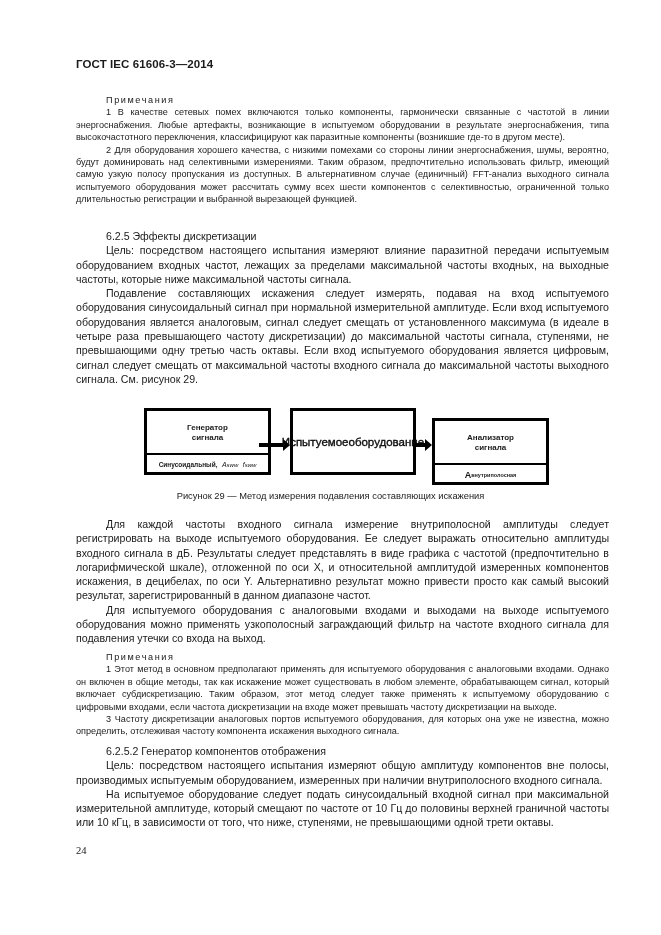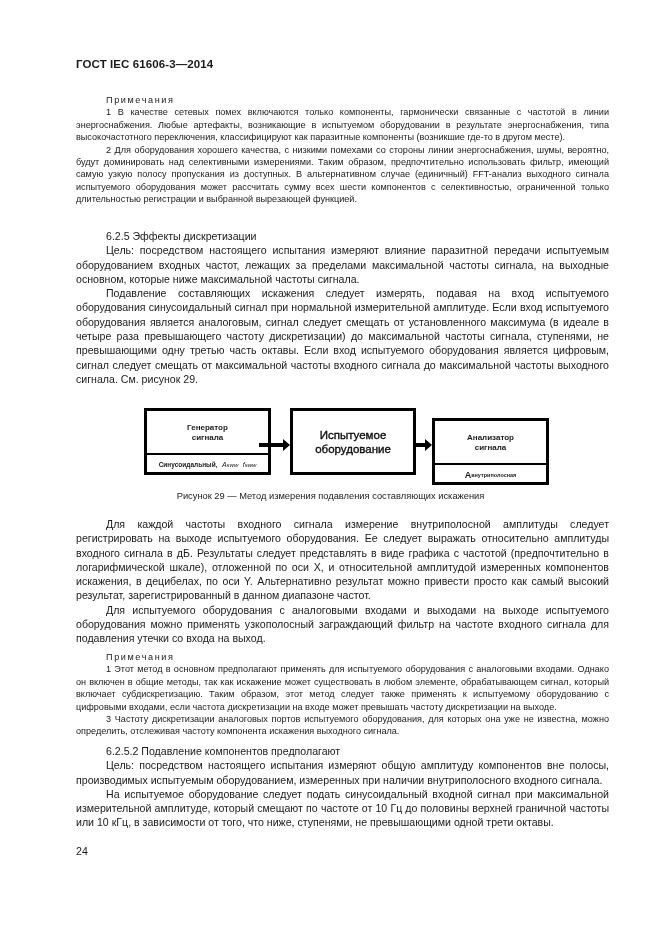--- a/index.html
+++ b/index.html
@@ -18,61 +18,61 @@
   .diagram { position: absolute; left: 0; top: 0; }
   .box { position: absolute; border: 3px solid #000; box-sizing: border-box; background: #fff; }
   .box .cell { position: absolute; left: 0; right: 0; display: flex; align-items: center; justify-content: center; text-align: center; }
   .box .divider { position: absolute; left: 0; right: 0; height: 0; border-top: 2px solid #000; }
   .dlabel { font-weight: bold; font-size: 8px; line-height: 9.5px; }
   .dlabel-big { font-size: 11.5px; line-height: 14px; font-weight: normal; -webkit-text-stroke: 0.35px #000; }
   .dsmall { font-size: 6.5px; font-weight: bold; }
   .arrow { position: absolute; height: 4px; background: #000; }
   .arrow::after { content: ""; position: absolute; right: -6px; top: -4px; border-left: 7px solid #000; border-top: 6px solid transparent; border-bottom: 6px solid transparent; }
   .caption { position: absolute; left: 0; width: 661px; top: 491px; text-align: center; font-size: 9.3px; }
-  .pageno { position: absolute; left: 76px; top: 845px; font-size: 10.6px; }
+  .pageno { position: absolute; left: 76px; top: 845px; font-size: 10.6px; font-family: Liberation Serif, serif; }
   sub { font-size: 6px; vertical-align: -2px; }
   i { font-style: italic; font-weight: normal; }
 </style>
 </head>
 <body>
 
 <div class="page">
 
   <div class="hdr">ГОСТ IEC 61606-3—2014</div>
 
   <div class="block small" style="top:94px;">
     <p class="ind spaced">Примечания</p>
     <p class="ind">1  В качестве сетевых помех включаются только компоненты, гармонически связанные с частотой в линии энергоснабжения. Любые артефакты, возникающие в испытуемом оборудовании в результате энергоснабжения, типа высокочастотного переключения, классифицируют как паразитные компоненты (возникшие где-то в другом месте).</p>
     <p class="ind">2  Для оборудования хорошего качества, с низкими помехами со стороны линии энергоснабжения, шумы, вероятно, будут доминировать над селективными измерениями. Таким образом, предпочтительно использовать фильтр, имеющий самую узкую полосу пропускания из доступных. В альтернативном случае (единичный) FFT-анализ выходного сигнала испытуемого оборудования может рассчитать сумму всех шести компонентов с селективностью, ограниченной только длительностью регистрации и выбранной вырезающей функцией.</p>
   </div>
 
   <div class="block norm" style="top:229px;">
     <p class="ind h3">6.2.5 Эффекты дискретизации</p>
-    <p class="ind">Цель: посредством настоящего испытания измеряют влияние паразитной передачи испытуемым оборудованием входных частот, лежащих за пределами максимальной частоты сигнала, на выходные основном, которые ниже максимальной частоты сигнала.</p>
+    <p class="ind">Цель: посредством настоящего испытания измеряют влияние паразитной передачи испытуемым оборудованием входных частот, лежащих за пределами максимальной частоты входных, на выходные частоты, которые ниже максимальной частоты сигнала.</p>
     <p class="ind">Подавление составляющих искажения следует измерять, подавая на вход испытуемого оборудования синусоидальный сигнал при нормальной измерительной амплитуде. Если вход испытуемого оборудования является аналоговым, сигнал следует смещать от установленного максимума (в идеале в четыре раза превышающего частоту дискретизации) до максимальной частоты сигнала, ступенями, не превышающими одну третью часть октавы. Если вход испытуемого оборудования является цифровым, сигнал следует смещать от максимальной частоты входного сигнала до максимальной частоты выходного сигнала. См. рисунок 29.</p>
   </div>
 
   <div class="diagram">
     <div class="box" style="left:144px; top:408px; width:127px; height:67px;">
       <div class="cell dlabel" style="top:0; height:43px; flex-direction:column;">
         <span>Генератор</span>
         <span>сигнала</span>
       </div>
       <div class="divider" style="top:42px;"></div>
       <div class="cell" style="top:44px; height:19px;">
         <span class="dsmall">Синусоидальный,</span>&nbsp;
         <i style="font-size:7px;">A</i><sub><i>sww</i></sub>&nbsp;
         <i style="font-size:7px;">f</i><sub><i>sww</i></sub>
       </div>
     </div>
 
     <div class="arrow" style="left:259px; top:443px; width:25px;"></div>
 
     <div class="box" style="left:290px; top:408px; width:126px; height:67px;">
-      <div class="cell dlabel dlabel-big" style="top:0; bottom:0; flex-direction:column;">
+      <div class="cell dlabel dlabel-big" style="top:0; bottom:0; flex-direction:row;">
         <span>Испытуемое</span>
         <span>оборудование</span>
       </div>
     </div>
 
     <div class="arrow" style="left:416px; top:443px; width:10px;"></div>
 
     <div class="box" style="left:432px; top:408px; width:117px; height:67px;margin-top:10px;">
       <div class="cell dlabel" style="top:0; height:43px; flex-direction:column;">
         <span>Анализатор</span>
@@ -93,19 +93,19 @@
     <p class="ind">Для испытуемого оборудования с аналоговыми входами и выходами на выходе испытуемого оборудования можно применять узкополосный заграждающий фильтр на частоте входного сигнала для подавления утечки со входа на выход.</p>
   </div>
 
   <div class="block small" style="top:651px;">
     <p class="ind spaced">Примечания</p>
     <p class="ind">1  Этот метод в основном предполагают применять для испытуемого оборудования с аналоговыми входами. Однако он включен в общие методы, так как искажение может существовать в любом элементе, обрабатывающем сигнал, который включает субдискретизацию. Таким образом, этот метод следует также применять к испытуемому оборудованию с цифровыми входами, если частота дискретизации на входе может превышать частоту дискретизации на выходе.</p>
     <p class="ind">3  Частоту дискретизации аналоговых портов испытуемого оборудования, для которых она уже не известна, можно определить, отслеживая частоту компонента искажения выходного сигнала.</p>
   </div>
 
   <div class="block norm" style="top:744px;">
-    <p class="ind h4">6.2.5.2 Подавление компонентов предполагают</p>
+    <p class="ind h4">6.2.5.2 Генератор компонентов отображения</p>
     <p class="ind">Цель: посредством настоящего испытания измеряют общую амплитуду компонентов вне полосы, производимых испытуемым оборудованием, измеренных при наличии внутриполосного входного сигнала.</p>
     <p class="ind">На испытуемое оборудование следует подать синусоидальный входной сигнал при максимальной измерительной амплитуде, который смещают по частоте от 10 Гц до половины верхней граничной частоты или 10 кГц, в зависимости от того, что ниже, ступенями, не превышающими одной трети октавы.</p>
   </div>
 
   <div class="pageno">24</div>
 </div>
 
 </body></html>

